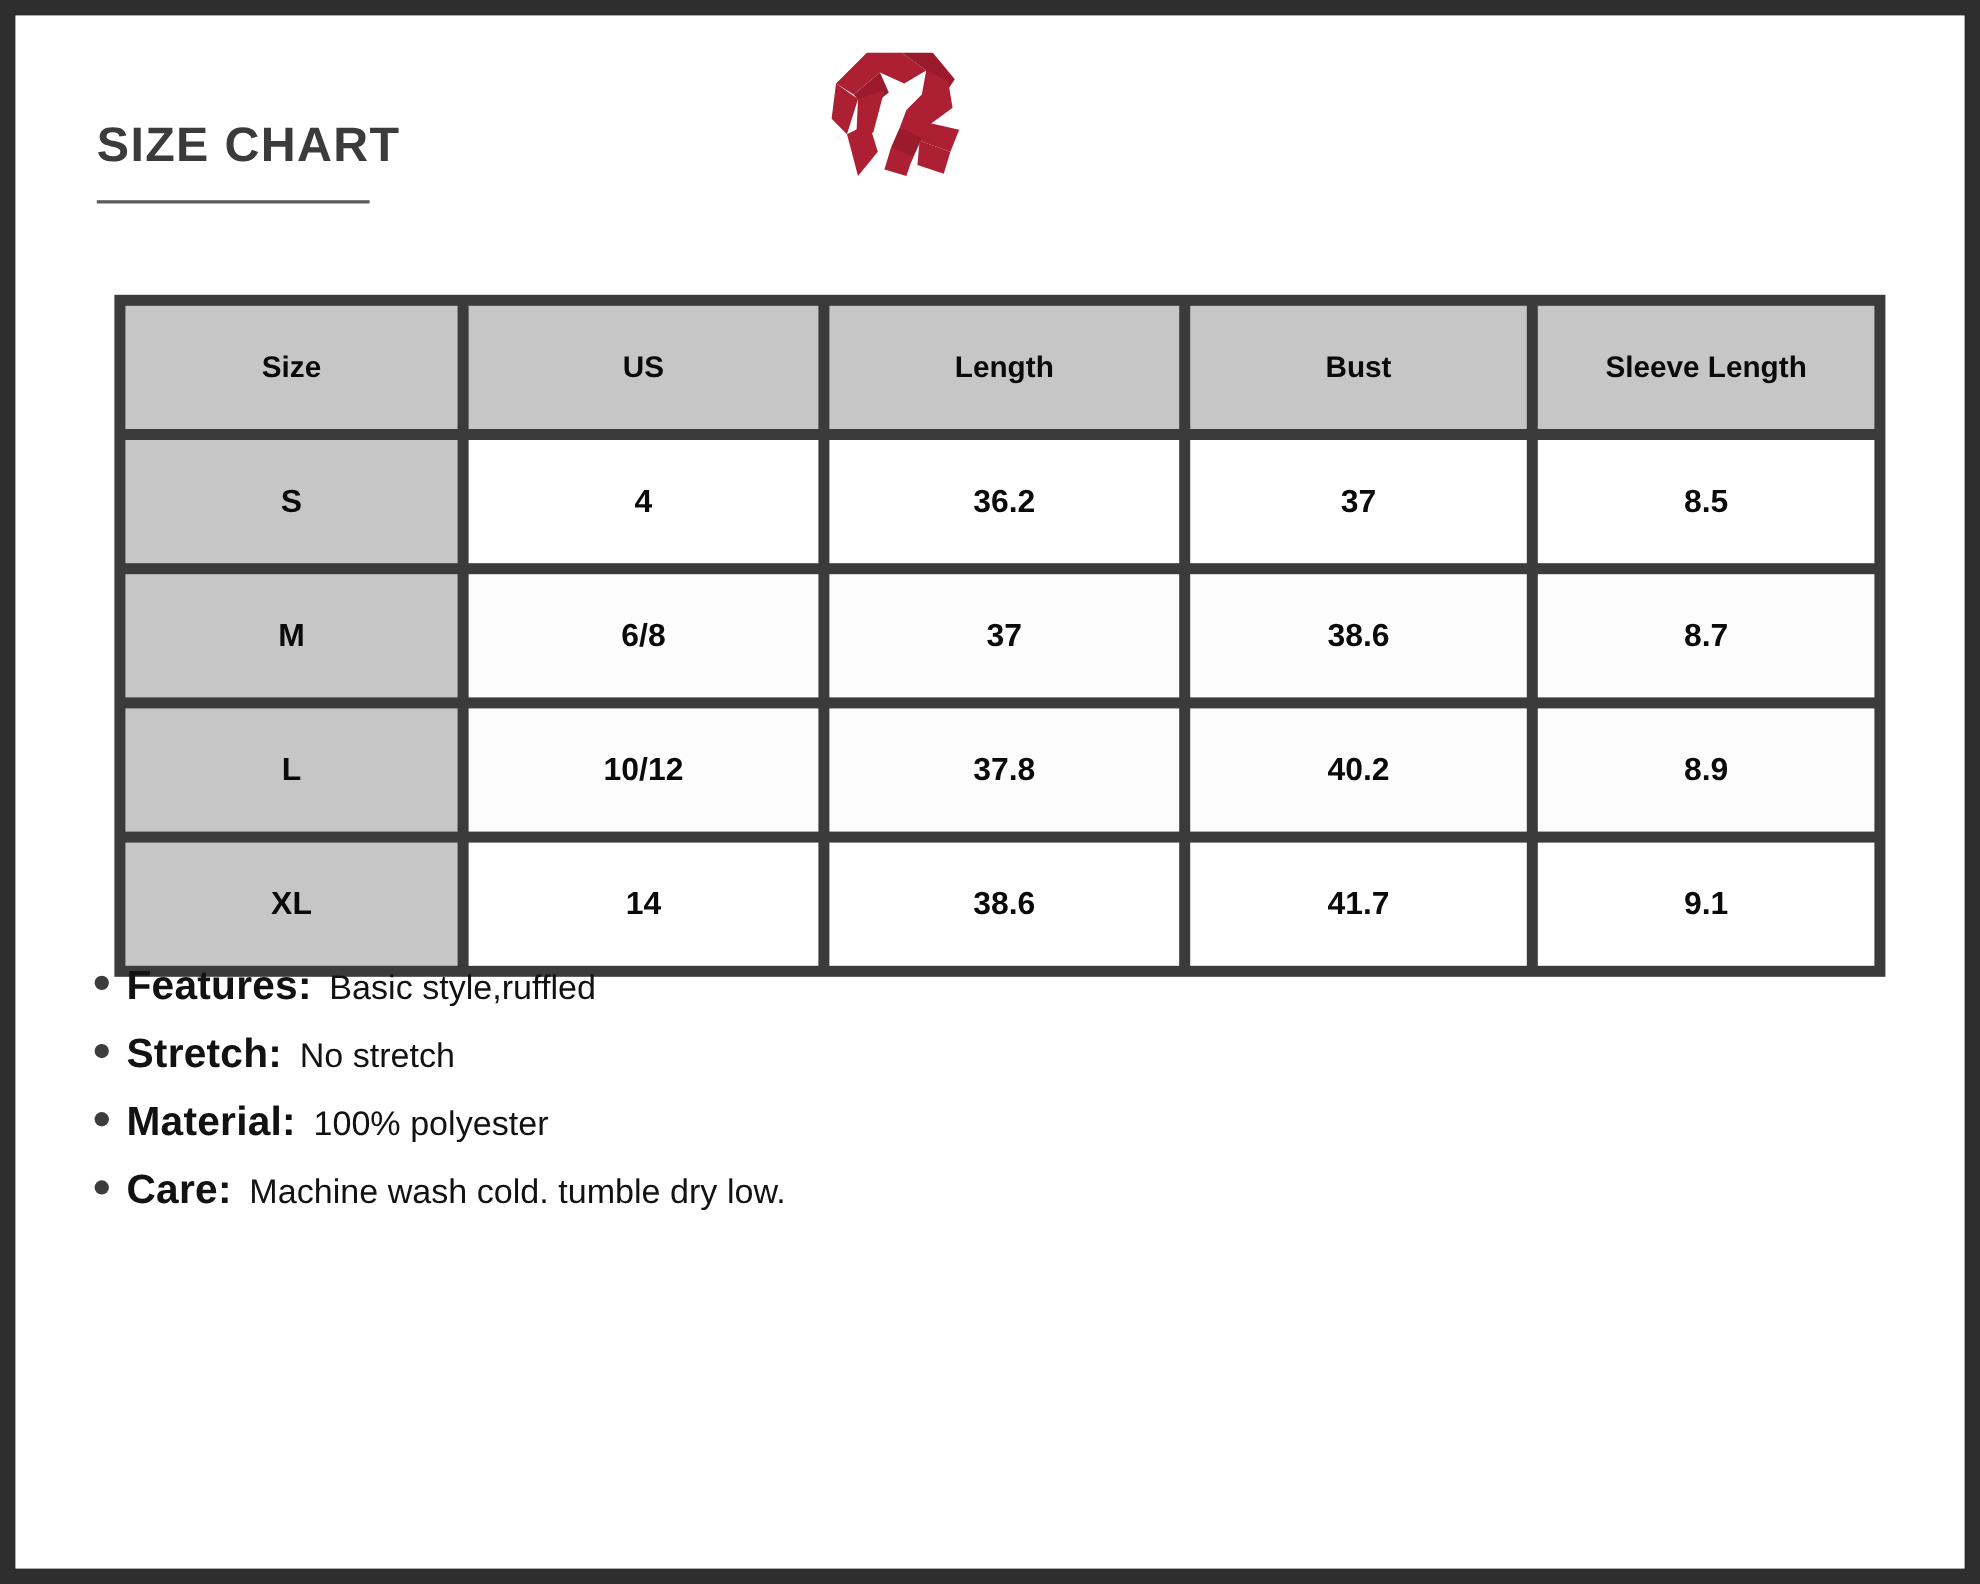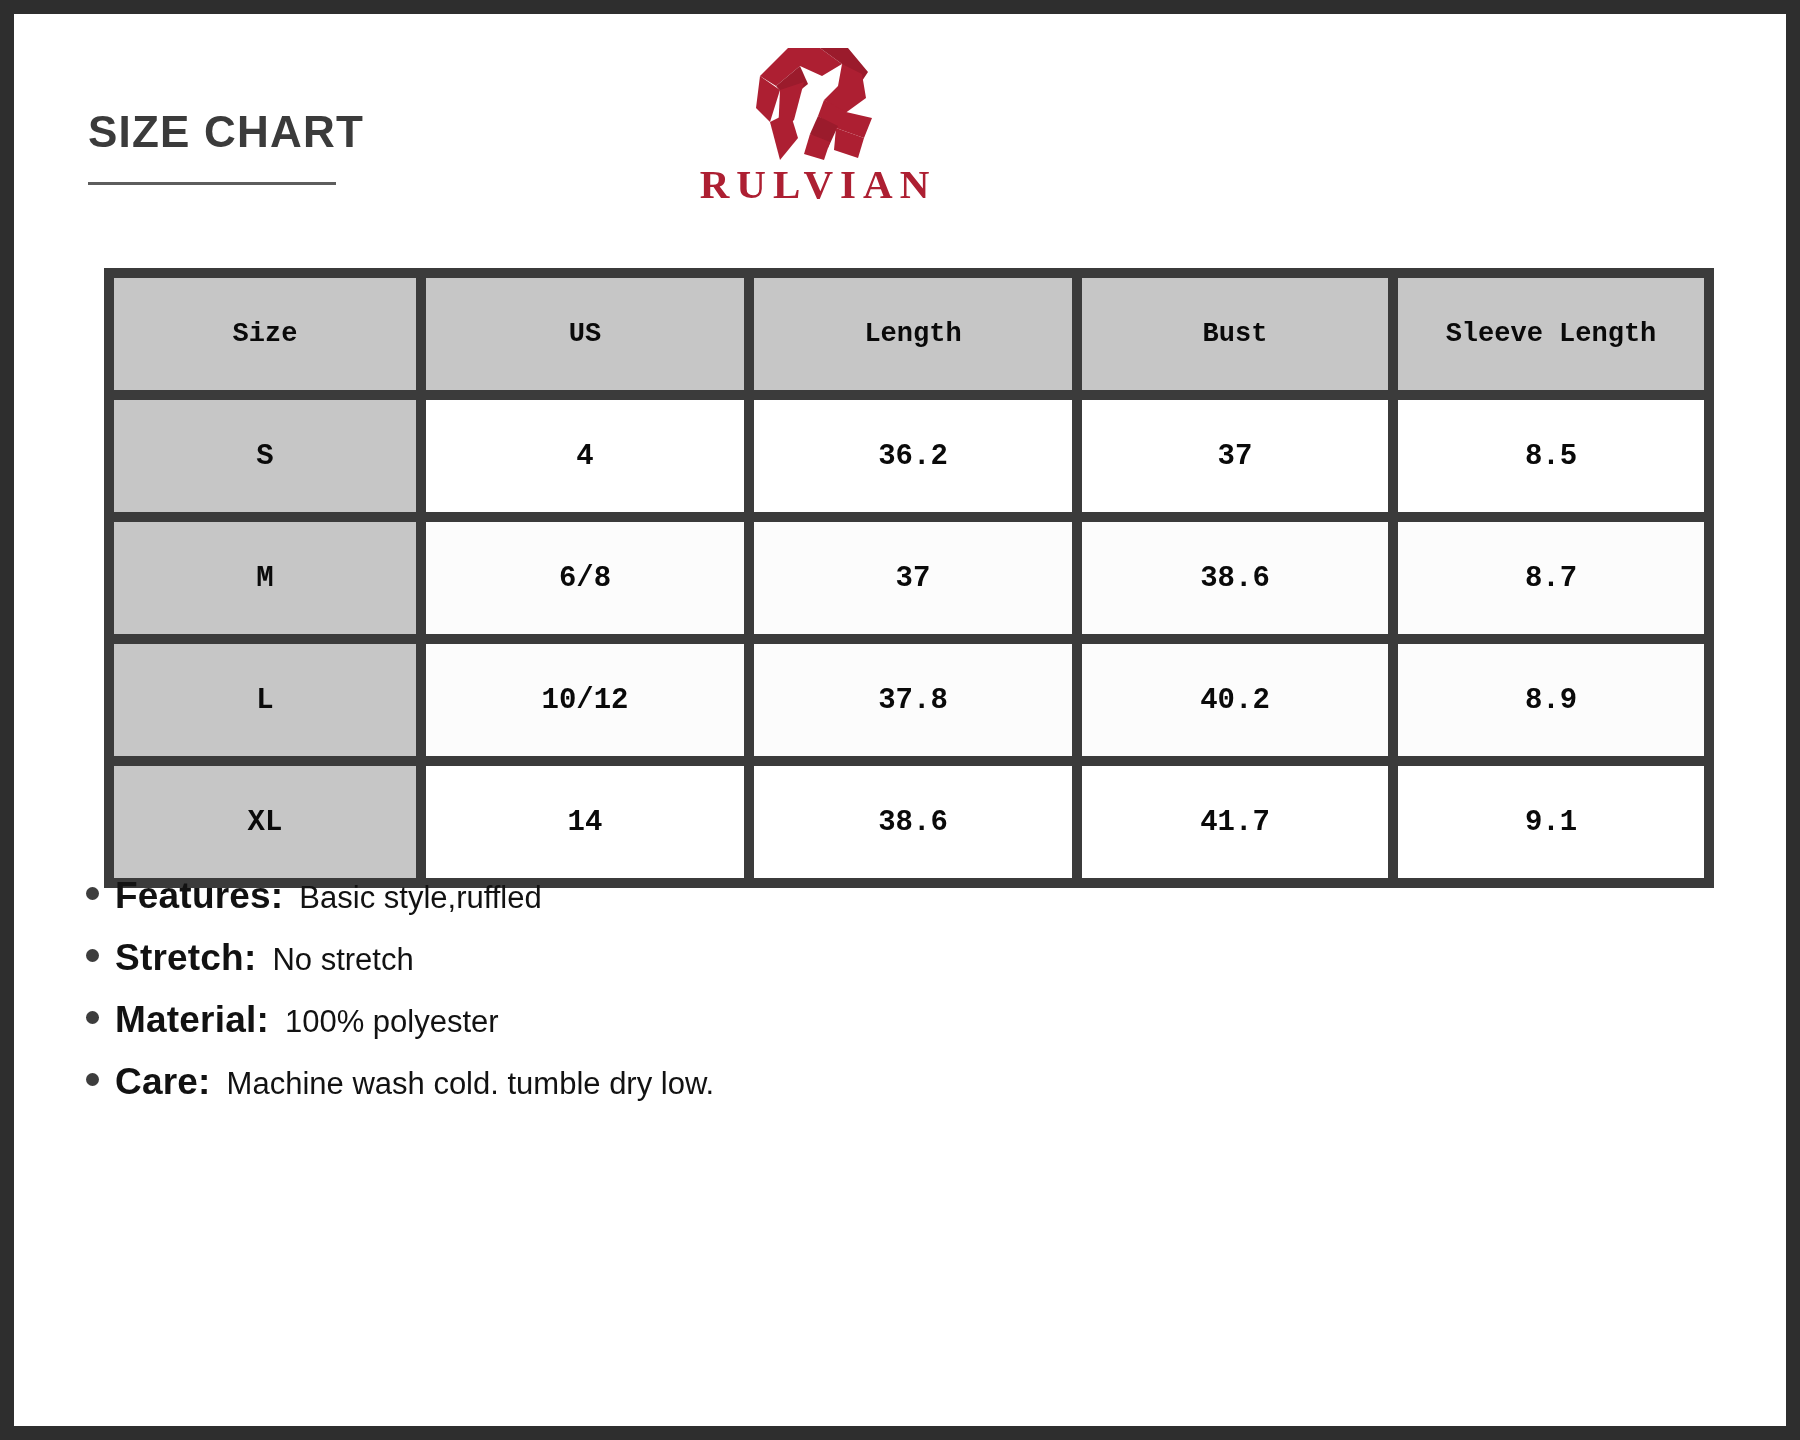--- a/index.html
+++ b/index.html
@@ -106,21 +106,21 @@
   }
   table.size-table td,
   table.size-table th {
     padding: 0;
     margin: 0;
     text-align: center;
     vertical-align: middle;
     font-size: 29px;
     font-weight: bold;
     color: #0a0a0a;
-    font-family: Liberation Mono, monospace;
+    font-family: Liberation Sans, sans-serif;
   }
   .col-size   { width: 302px; }
   .col-us     { width: 318px; }
   .col-length { width: 318px; }
   .col-bust   { width: 306px; }
   .col-sleeve { width: 306px; }
 
   table.size-table thead th {
     background: #c6c6c6;
     height: 112px;
@@ -208,21 +208,20 @@
           <polygon points="60,44 84,24 92,42 72,58" fill="#9b1b2c"></polygon>
           <polygon points="44,34 64,48 54,80 40,66" fill="#ad1f32"></polygon>
           <polygon points="64,48 88,40 78,78 62,92" fill="#ad1f32"></polygon>
           <polygon points="54,80 74,70 82,96 64,118" fill="#ad1f32"></polygon>
           <polygon points="108,58 130,70 156,76 148,96 120,86 102,74" fill="#ad1f32"></polygon>
           <polygon points="102,74 122,84 112,106 94,92" fill="#9b1b2c"></polygon>
           <polygon points="94,92 114,100 108,118 88,112" fill="#ad1f32"></polygon>
           <polygon points="120,86 148,96 142,116 118,108" fill="#ad1f32"></polygon>
         </svg>
       </div>
-      <div class="logo-word">RULVIAN</div>
     </div>
 
   </div>
 
   <div class="size-table-wrap">
     <table class="size-table">
       <colgroup>
         <col class="col-size">
         <col class="col-us">
         <col class="col-length">

